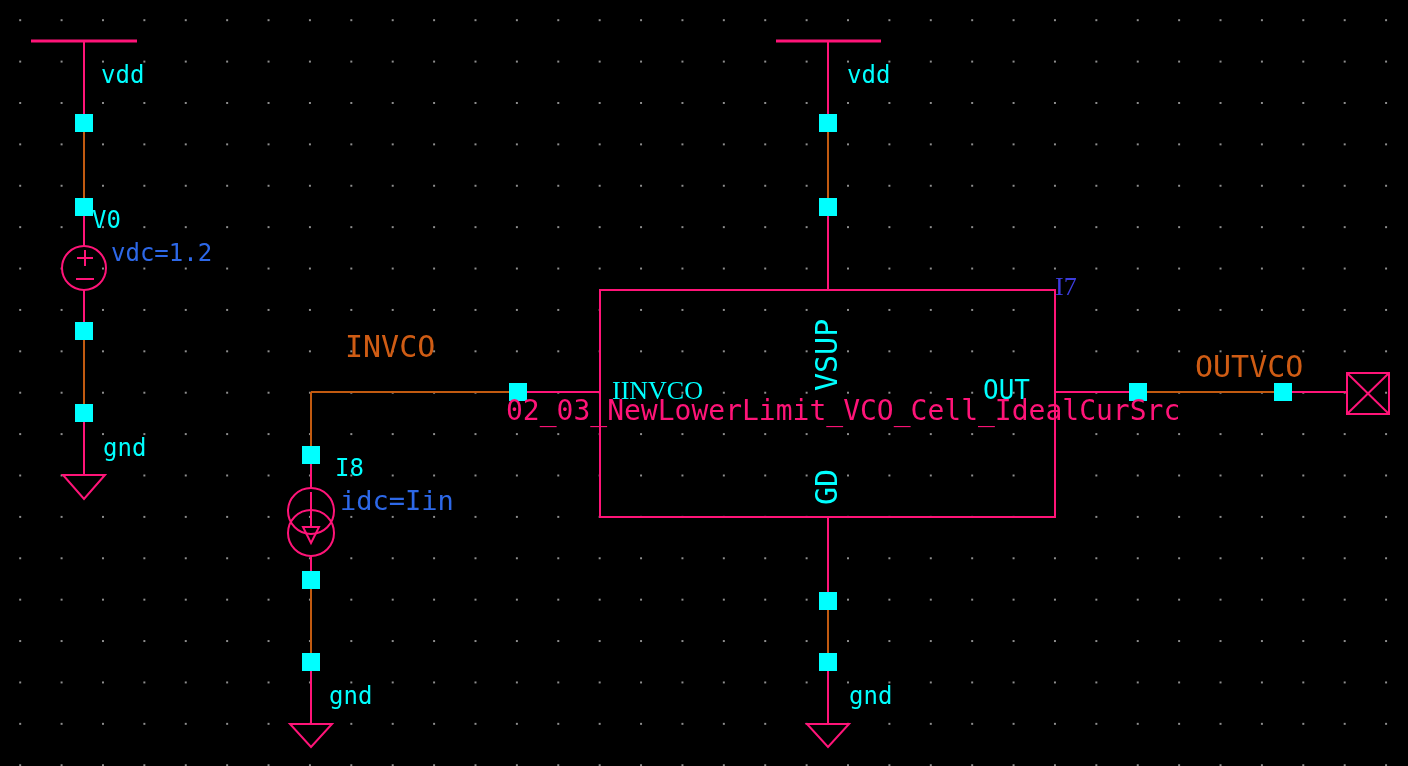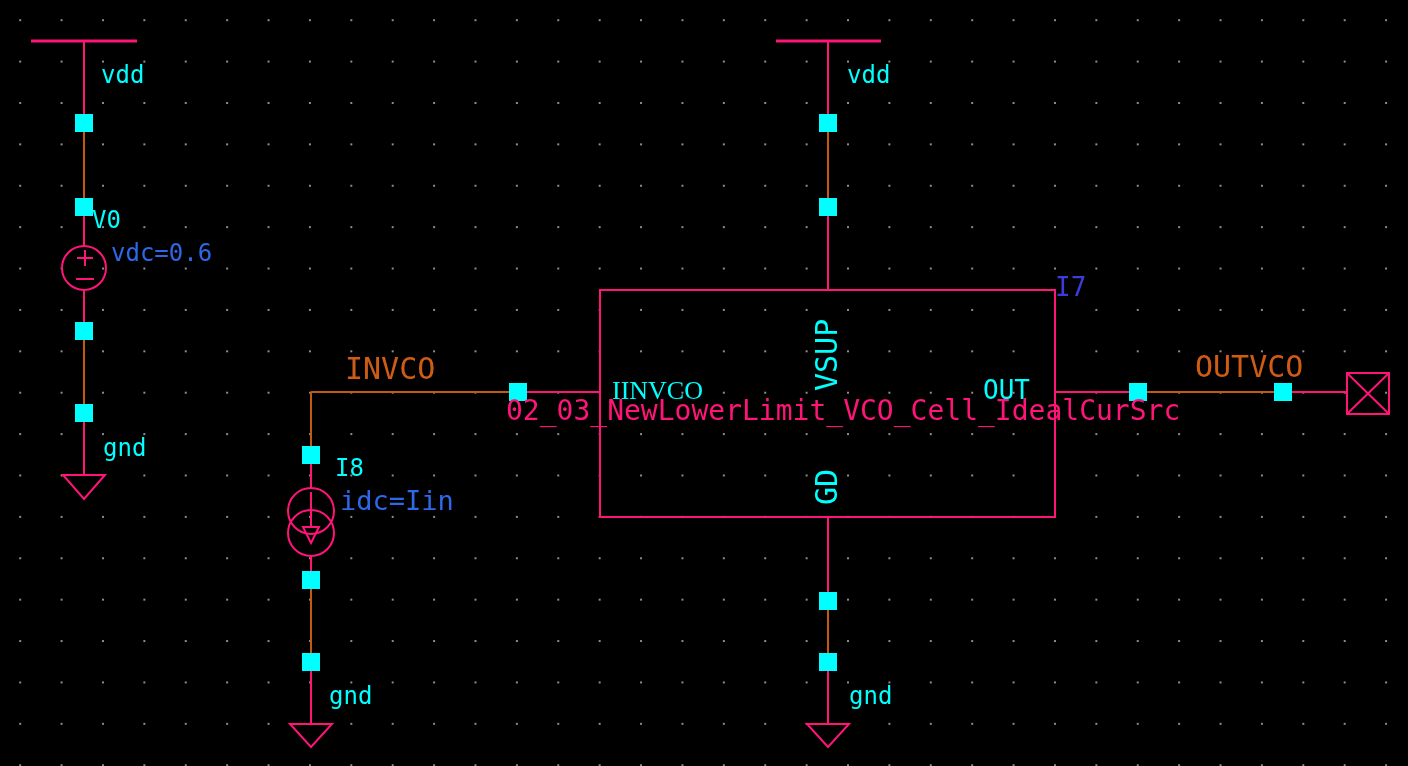--- a/index.html
+++ b/index.html
@@ -99,32 +99,32 @@
     <line x1="1292" y1="392" x2="1347" y2="392" stroke-width="2" stroke="#ff1478"></line>
     <g stroke="#ff1478">
       <rect x="1347" y="373" width="42" height="41" stroke-width="2"></rect>
       <line x1="1347" y1="373" x2="1389" y2="414" stroke-width="2"></line>
       <line x1="1389" y1="373" x2="1347" y2="414" stroke-width="2"></line>
     </g>
   </svg>
 
   <div class="lbl f24" style="left: 101px; top: 63px; color: rgb(0, 255, 255);">vdd</div>
   <div class="lbl f24" style="left: 92px; top: 208px; color: rgb(0, 255, 255); text-align: center;">V0</div>
-  <div class="lbl f24" style="left: 111px; top: 241px; color: rgb(45, 104, 232);">vdc=0.6</div>
+  <div class="lbl f24" style="left: 111px; top: 241px; color: rgb(45, 104, 232);">vdc=1.2</div>
   <div class="lbl f24" style="left: 103px; top: 436px; color: rgb(0, 255, 255);">gnd</div>
 
-  <div class="lbl f30" style="left: 345px; top: 354px; color: rgb(207, 92, 20);">INVCO</div>
+  <div class="lbl f30" style="left: 345px; top: 332px; color: rgb(207, 92, 20);">INVCO</div>
   <div class="lbl f24" style="left: 328px; top: 456px; color: rgb(0, 255, 255); margin-left: 7px;">I8</div>
   <div class="lbl f21" style="left: 340px; top: 487px; color: rgb(45, 104, 232);">idc=Iin</div>
   <div class="lbl f24" style="left: 329px; top: 684px; color: rgb(0, 255, 255);">gnd</div>
 
   <div class="lbl f24" style="left: 847px; top: 63px; color: rgb(0, 255, 255);">vdd</div>
   <div class="lbl f24" style="left: 849px; top: 684px; color: rgb(0, 255, 255);">gnd</div>
 
-  <div class="lbl f26" style="left: 1055px; top: 274px; color: rgb(60, 60, 220);">I7</div>
+  <div class="lbl f26" style="left: 1055px; top: 274px; color: rgb(60, 60, 220); font-family: Liberation Serif, serif;">I7</div>
   <div class="lbl f26" style="left: 612px; top: 378px; color: rgb(0, 255, 255); font-family: Liberation Serif, serif;">IINVCO</div>
   <div class="lbl f30 vlbl" style="left: 812px; top: 391px; color: rgb(0, 255, 255);">VSUP</div>
   <div class="lbl f26" style="left: 983px; top: 377px; color: rgb(0, 255, 255);">OUT</div>
   <div class="lbl f30 vlbl" style="left: 812px; top: 505px; color: rgb(0, 255, 255);">GD</div>
   <div class="lbl f28" style="left: 506px; top: 390px; color: rgb(255, 20, 120); margin-top: 7px;">02_03_NewLowerLimit_VCO_Cell_IdealCurSrc</div>
 
   <div class="lbl f30" style="left: 1157px; top: 352px; color: rgb(207, 92, 20); margin-left: 38px;">OUTVCO</div>
 
 </div>
 

